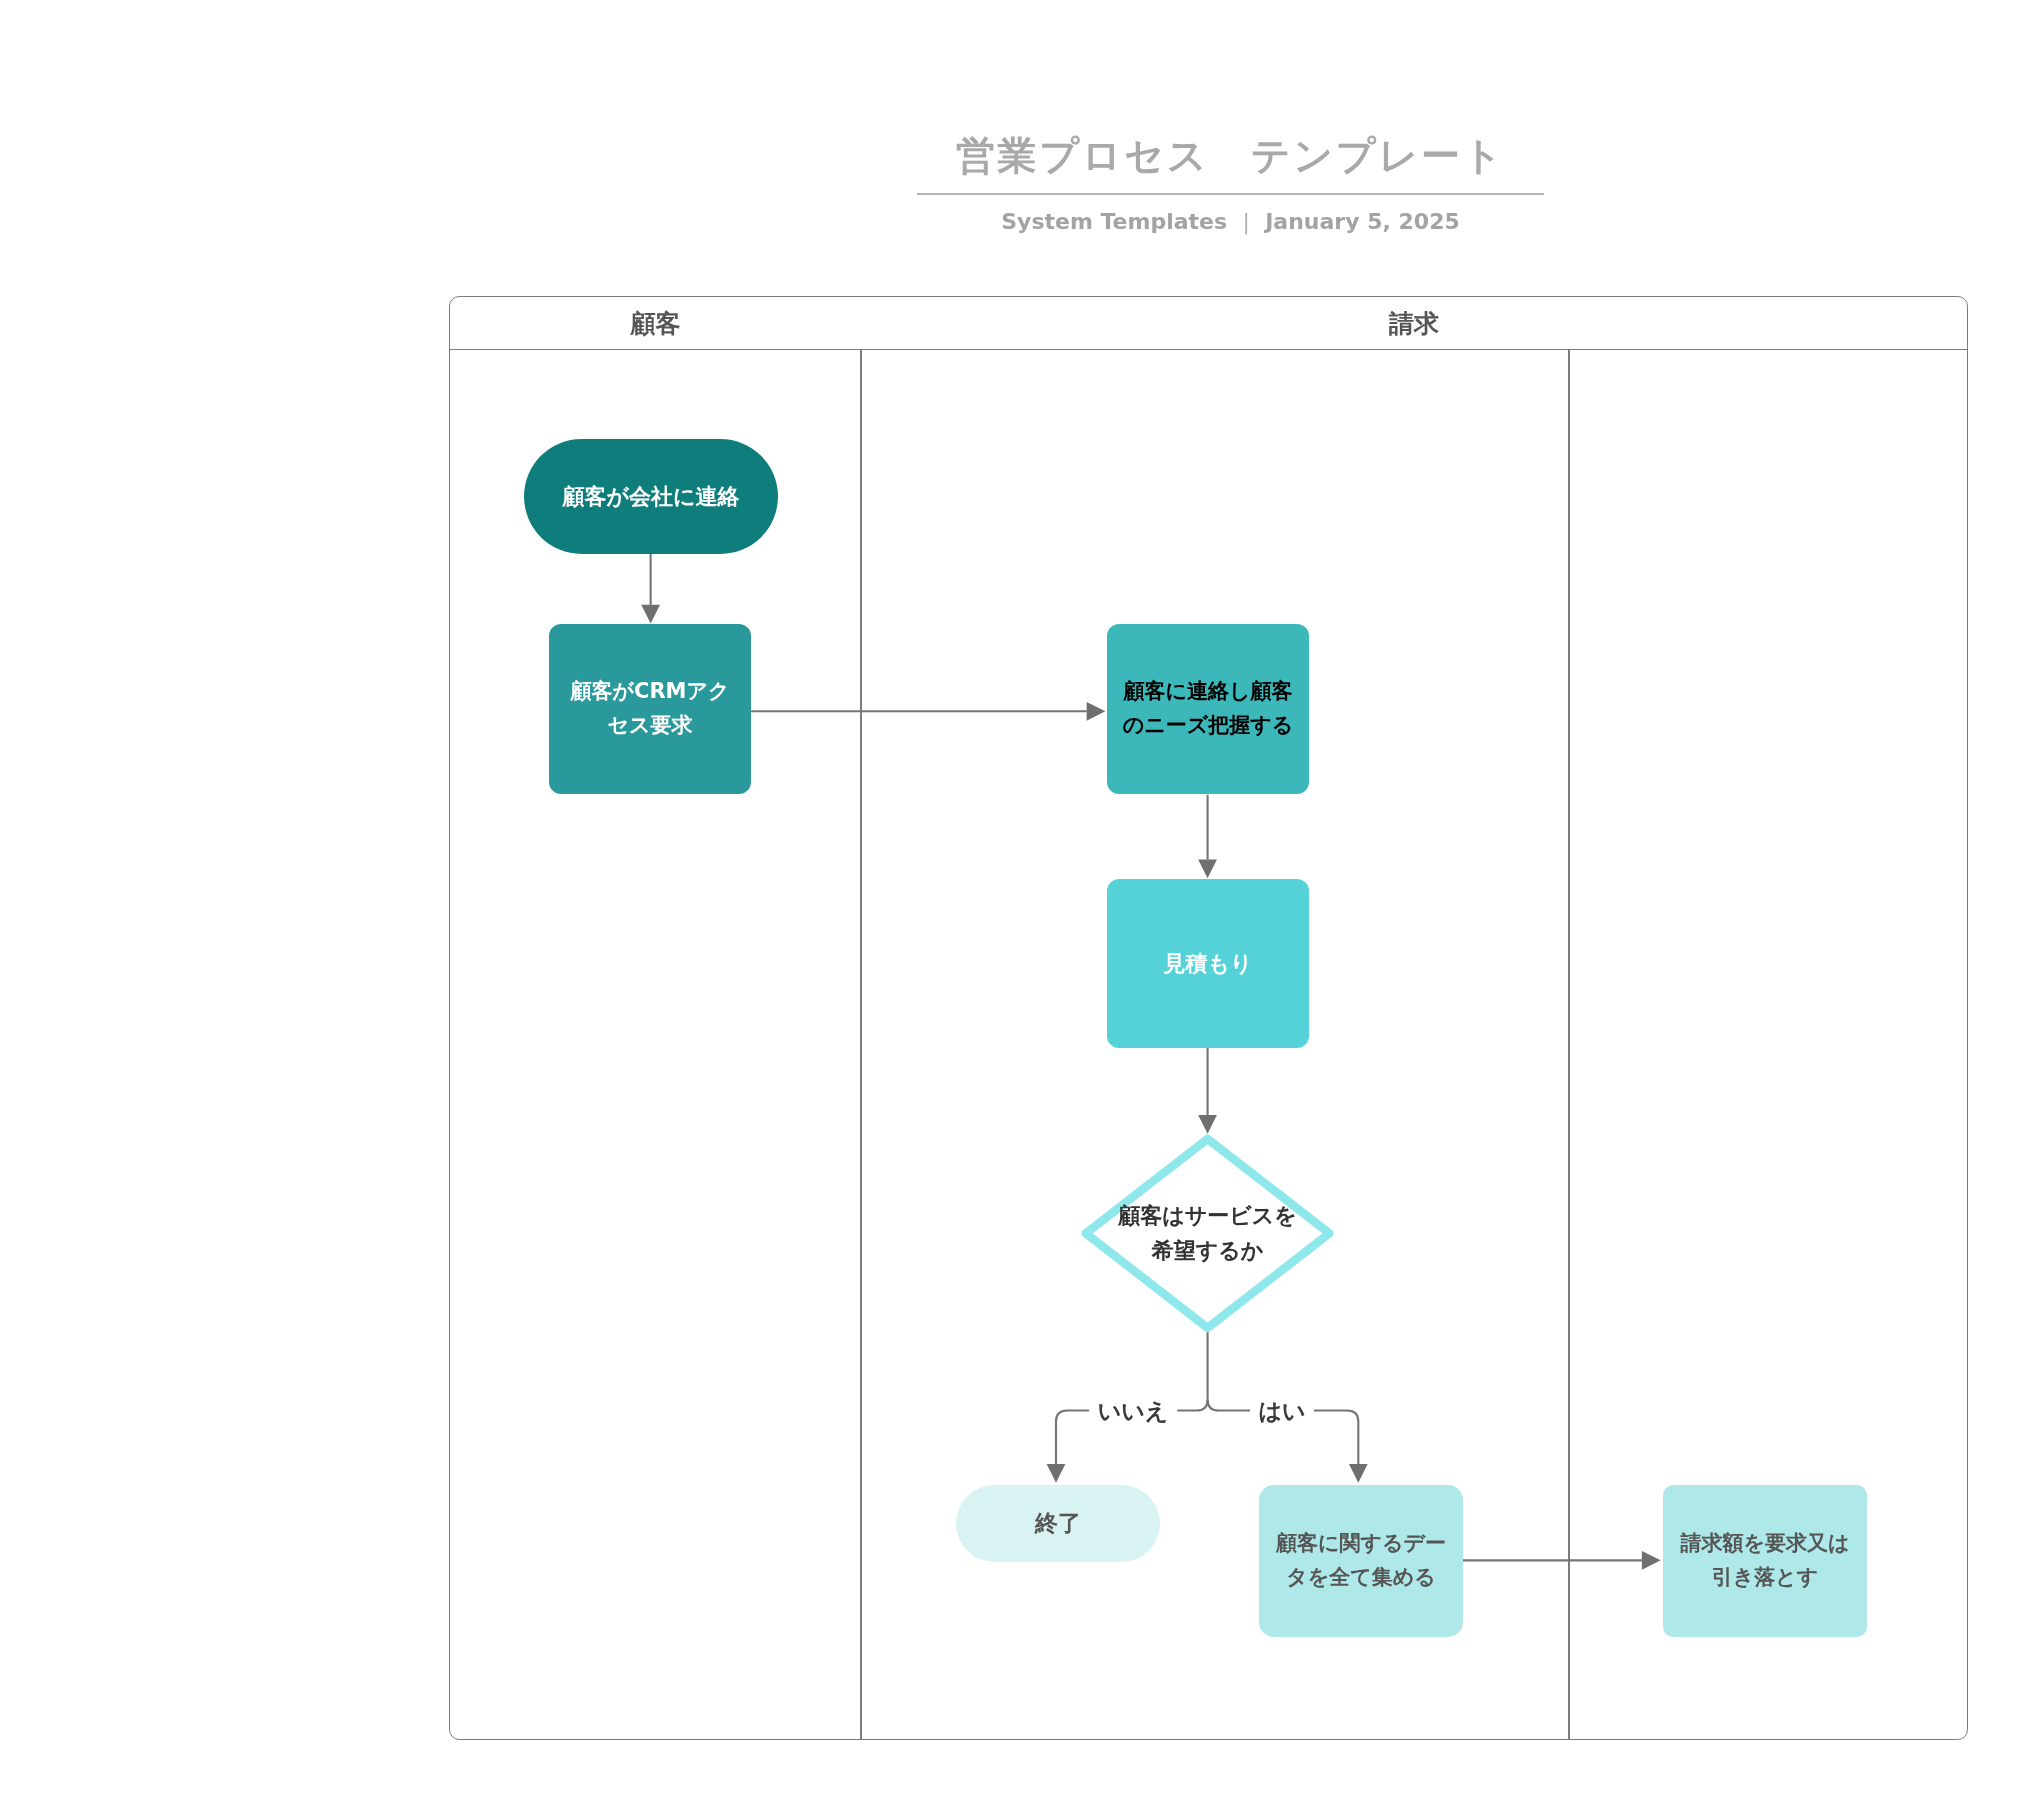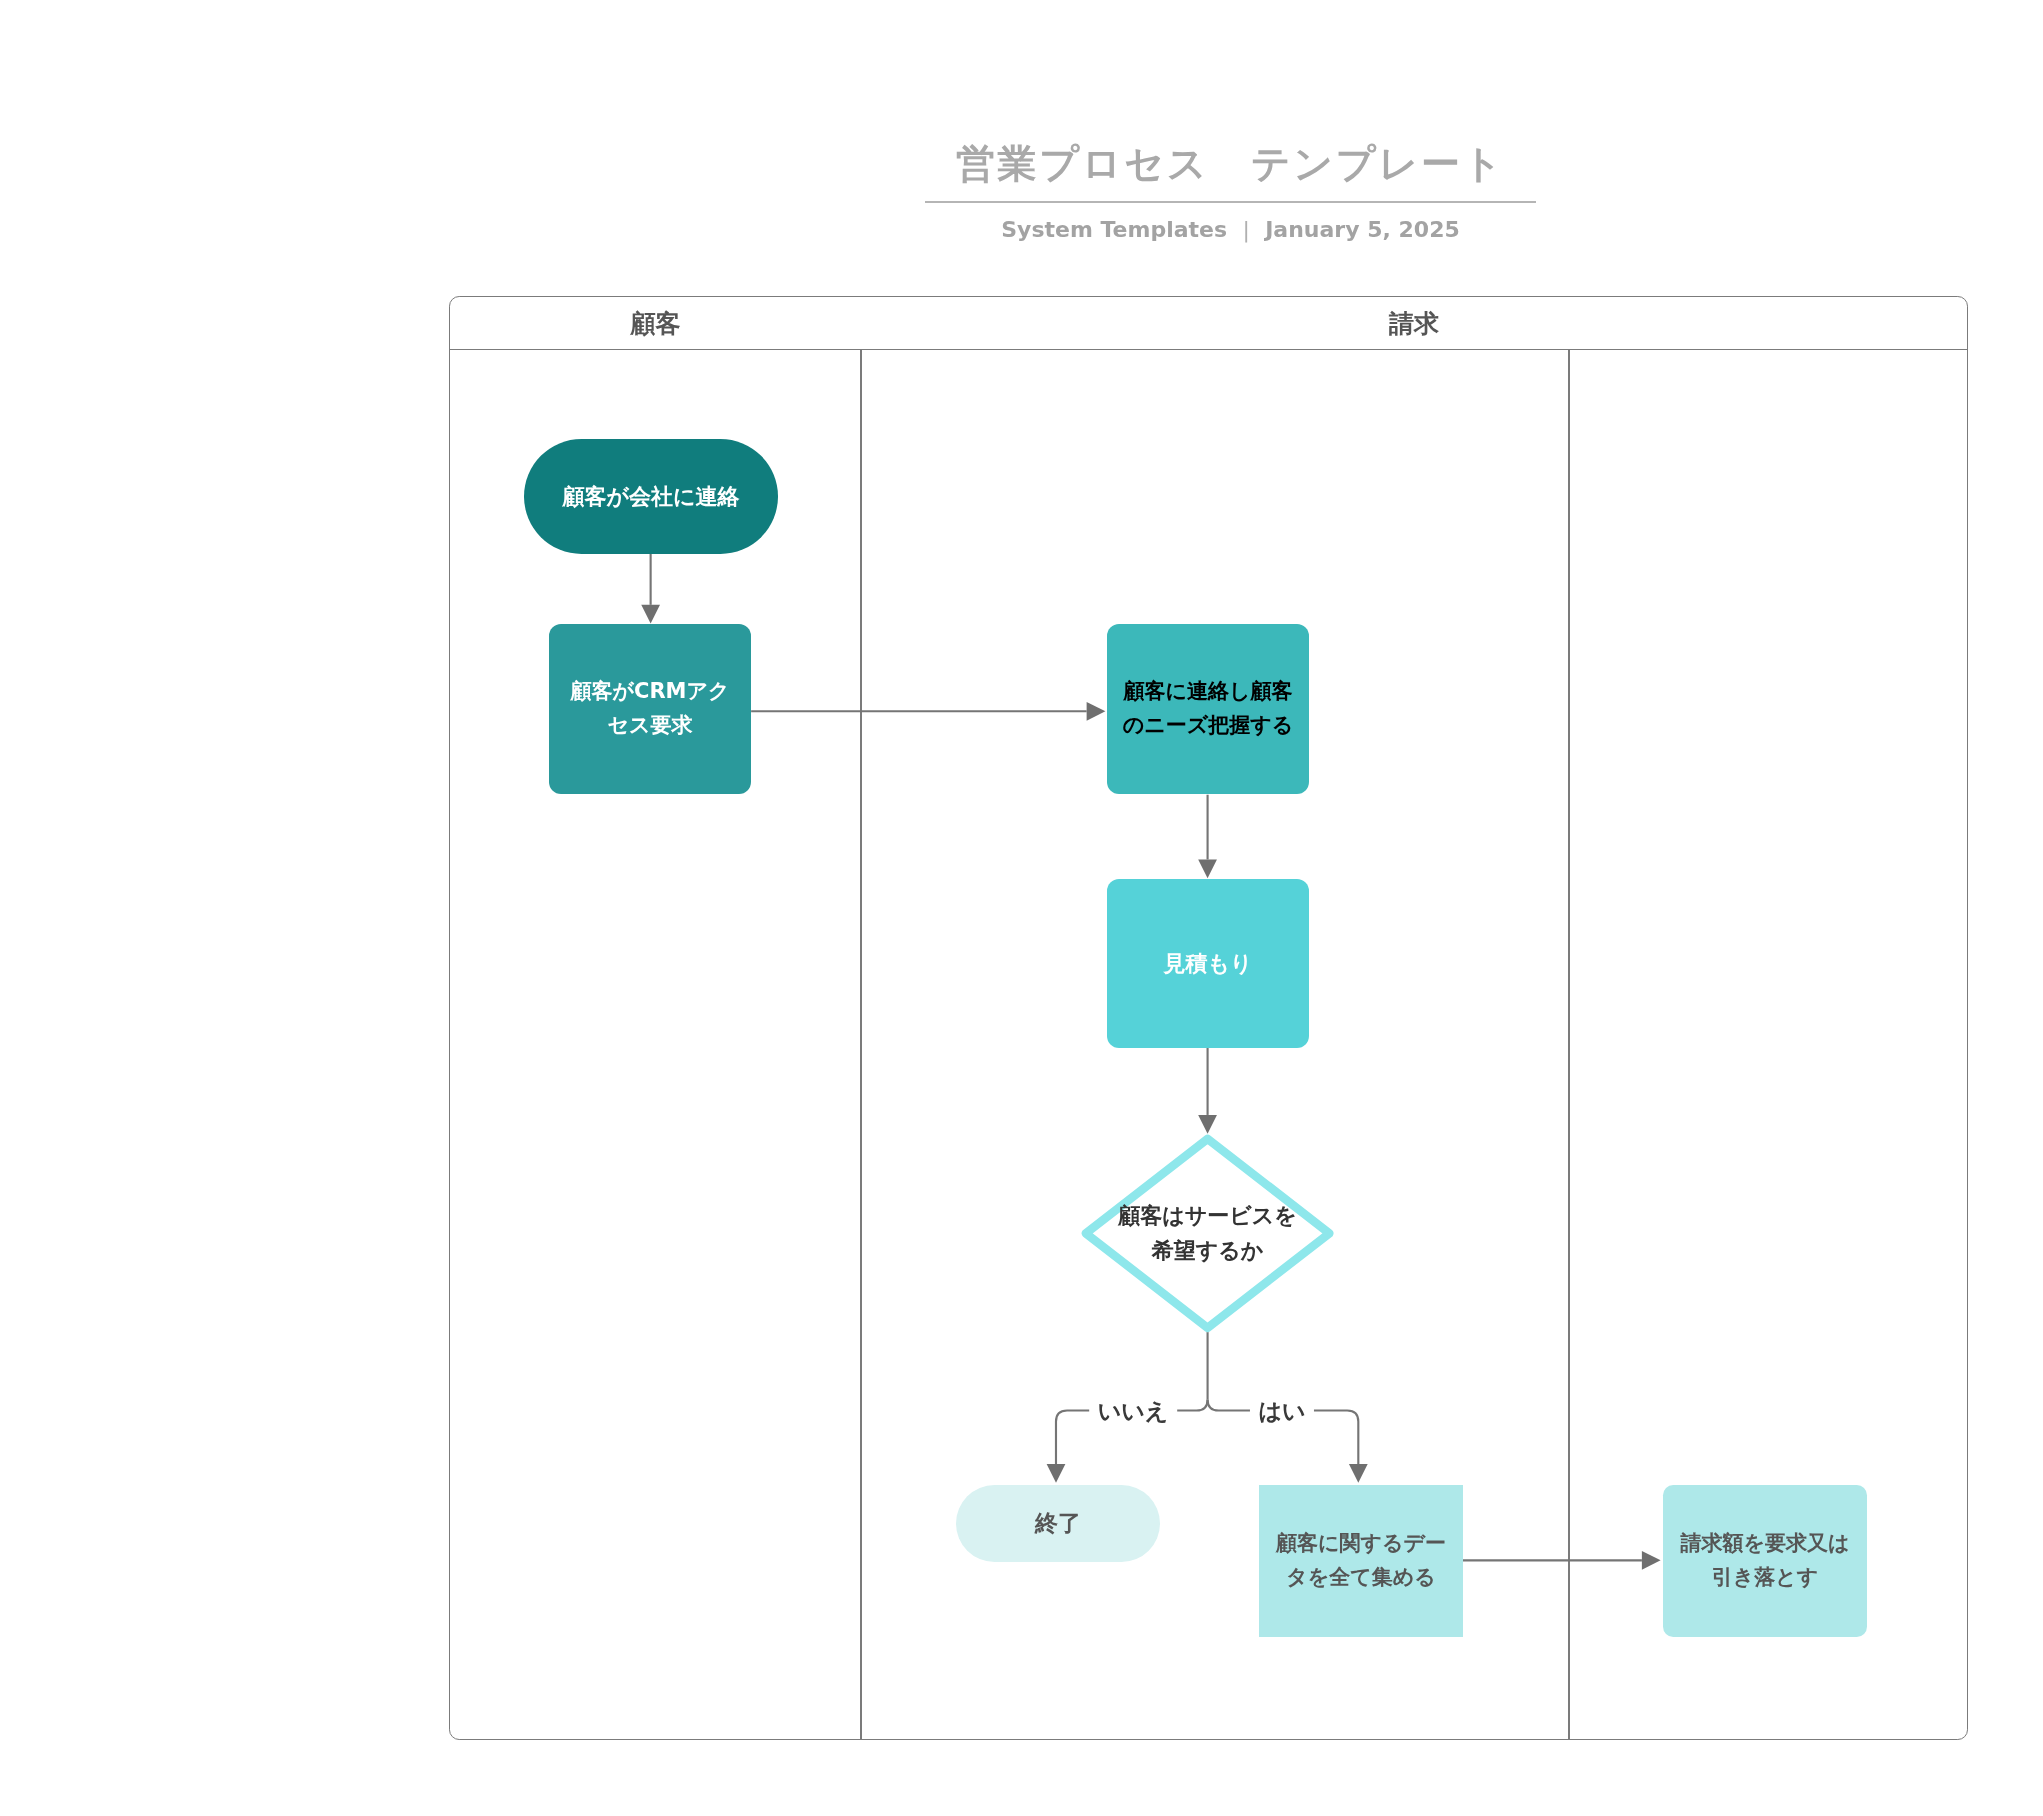--- a/index.html
+++ b/index.html
@@ -3,21 +3,21 @@
 <meta charset="utf-8">
 <style>
   html,body{margin:0;padding:0;background:#ffffff;}
   .canvas{
     position:relative;width:2043px;height:1816px;background:#ffffff;
     font-family:"DejaVu Sans","Liberation Sans",sans-serif;overflow:hidden;
   }
   
   .title-block{position:absolute;left:917px;top:129px;width:627px;text-align:center;}
   .title{
-    margin:8px;font-size:39px;font-weight:bold;color:#a9a9a9;letter-spacing:2.6px;
+    margin:0;font-size:39px;font-weight:bold;color:#a9a9a9;letter-spacing:2.6px;
     padding-bottom:10.2px;border-bottom:2.6px solid #b5b5b5;
   }
   .subtitle{margin-top:13.6px;font-size:22px;font-weight:bold;color:#a3a3a3;}
   .subtitle .sep{margin:0 15.3px;font-weight:normal;color:#b0b0b0;}
   
   .swimlane{
     position:absolute;left:449px;top:296px;width:1519px;height:1444px;
     border:1.7px solid #7b7b7b;border-radius:10.2px;box-sizing:border-box;background:transparent;
   }
   .lane-headers{display:flex;height:53px;border-bottom:1.7px solid #7b7b7b;box-sizing:border-box;}
@@ -60,21 +60,21 @@
   .decision-label{
     position:absolute;left:1114px;top:1182px;width:187px;height:102px;
     display:flex;align-items:center;justify-content:center;text-align:center;
     font-size:22px;font-weight:bold;color:#333333;line-height:1.6;
   }
   .node-end{
     left:956px;top:1485px;width:204px;height:77px;border-radius:39px;
     background:#d9f2f2;color:#555555;font-size:23px;
   }
   .node-collect{
-    left:1259px;top:1485px;width:204px;height:152px;border-radius:0;
+    left:1259px;top:1485px;width:204px;height:152px;border-radius:15px;
     background:#aee8e9;color:#555555;font-size:21px;padding:0 8.5px;
   }
   .node-billing{
     left:1663px;top:1485px;width:204px;height:152px;border-radius:10.2px;
     background:#aee8e9;color:#555555;font-size:21px;padding:0 8.5px;
   }
   
   .edge-label{
     position:absolute;transform:translate(-50%,-50%);background:#ffffff;
     padding:0 8.5px;font-size:23px;font-weight:bold;color:#3a3a3a;white-space:nowrap;

